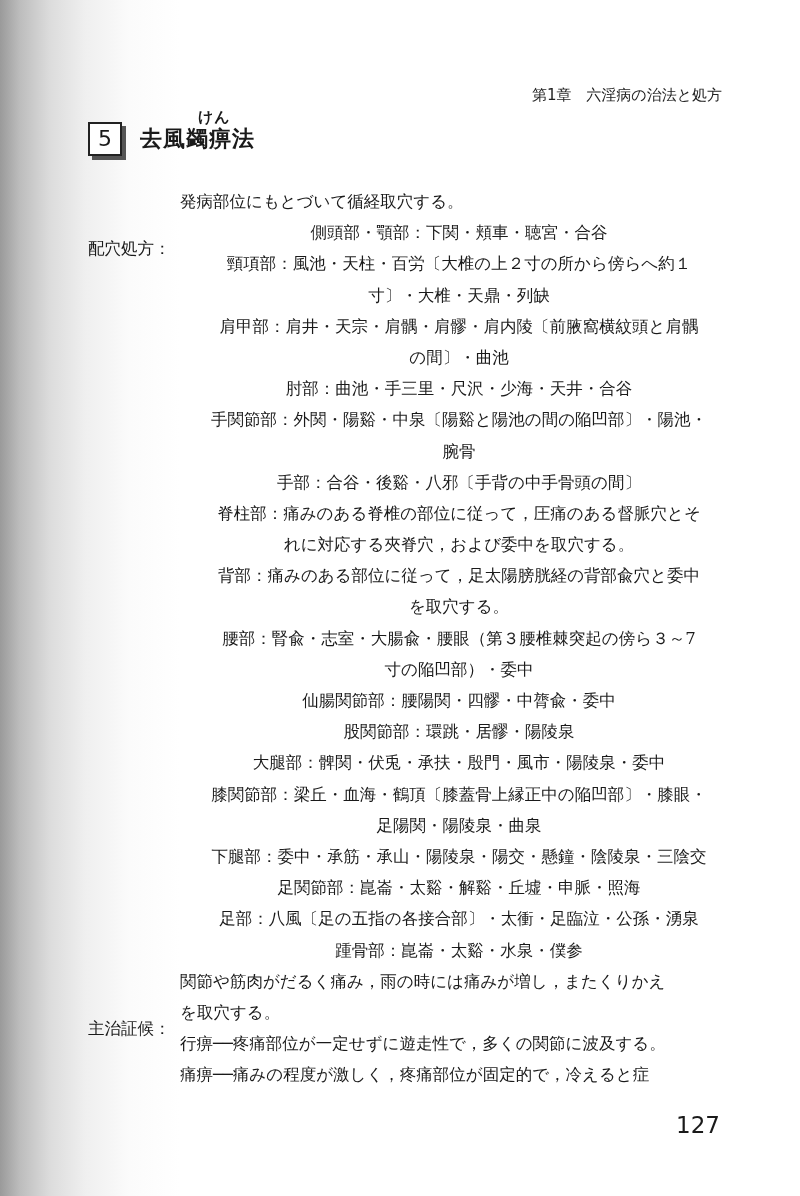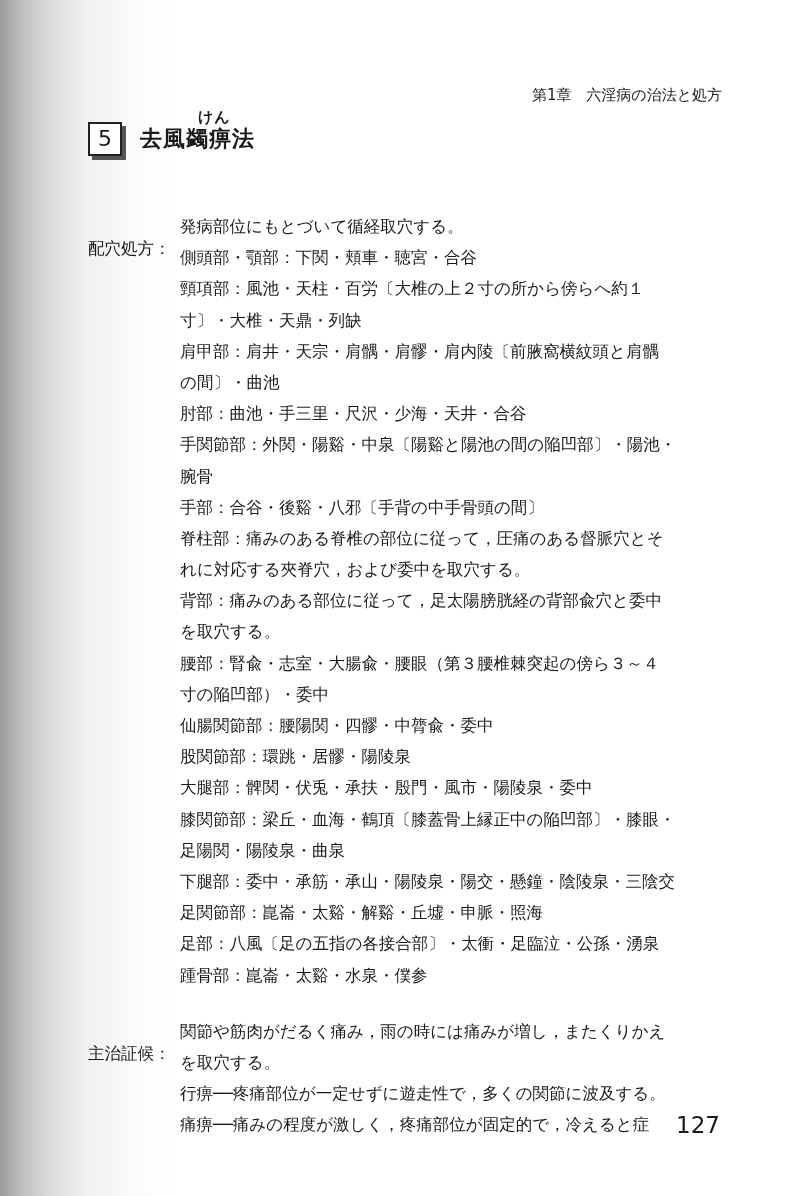--- a/index.html
+++ b/index.html
@@ -33,23 +33,23 @@
     font-family: "DejaVu Sans", "Liberation Sans", sans-serif;
     font-size: 22px; font-weight: bold; position: relative; letter-spacing: 1px;
   }
   .ruby {
     position: absolute; top: -16px; left: 58px;
     font-size: 15px; font-weight: bold;
   }
   .body { position: absolute; top: 186px; left: 88px; width: 650px; font-size: 16.5px; }
   .row { display: flex; }
   .label { width: 92px; flex: none; white-space: nowrap; margin-top: 47px; }
-  .content { flex: 1; margin-top: 25px; }
+  .content { flex: 1; }
   .line { height: 31.2px; line-height: 31.2px; white-space: nowrap; }
-  .block { margin-bottom: 0; }
+  .block { margin-bottom: 0; text-align: center; }
   .page-num {
     position: absolute; top: 1112px; right: 80px;
     font-family: "DejaVu Sans", "Liberation Sans", sans-serif;
     font-size: 23px;
   }
 </style>
 </head>
 <body>
 
 <div class="running-head">
@@ -94,21 +94,21 @@
           </div>
           <div class="block">
             <div class="line">脊柱部：痛みのある脊椎の部位に従って，圧痛のある督脈穴とそ</div>
             <div class="line">れに対応する夾脊穴，および委中を取穴する。</div>
           </div>
           <div class="block">
             <div class="line">背部：痛みのある部位に従って，足太陽膀胱経の背部兪穴と委中</div>
             <div class="line">を取穴する。</div>
           </div>
           <div class="block">
-            <div class="line">腰部：腎兪・志室・大腸兪・腰眼（第３腰椎棘突起の傍ら３～４</div>
+            <div class="line">腰部：腎兪・志室・大腸兪・腰眼（第３腰椎棘突起の傍ら３～7</div>
             <div class="line">寸の陥凹部）・委中</div>
           </div>
           <div class="block">
             <div class="line">仙腸関節部：腰陽関・四髎・中膂兪・委中</div>
           </div>
           <div class="block">
             <div class="line">股関節部：環跳・居髎・陽陵泉</div>
           </div>
           <div class="block">
             <div class="line">大腿部：髀関・伏兎・承扶・殷門・風市・陽陵泉・委中</div>

